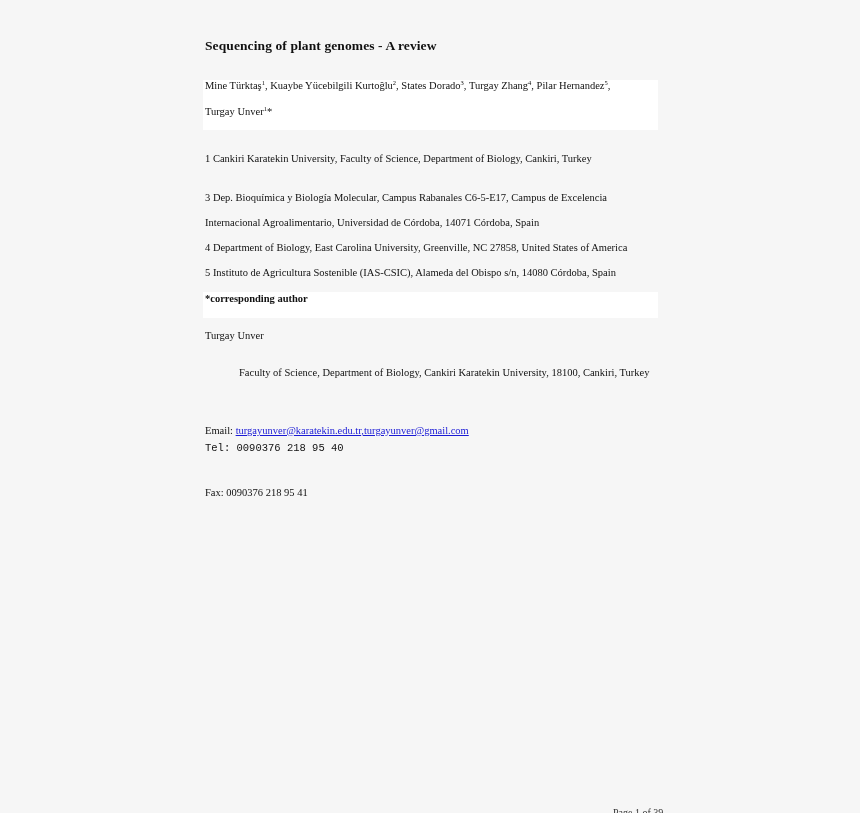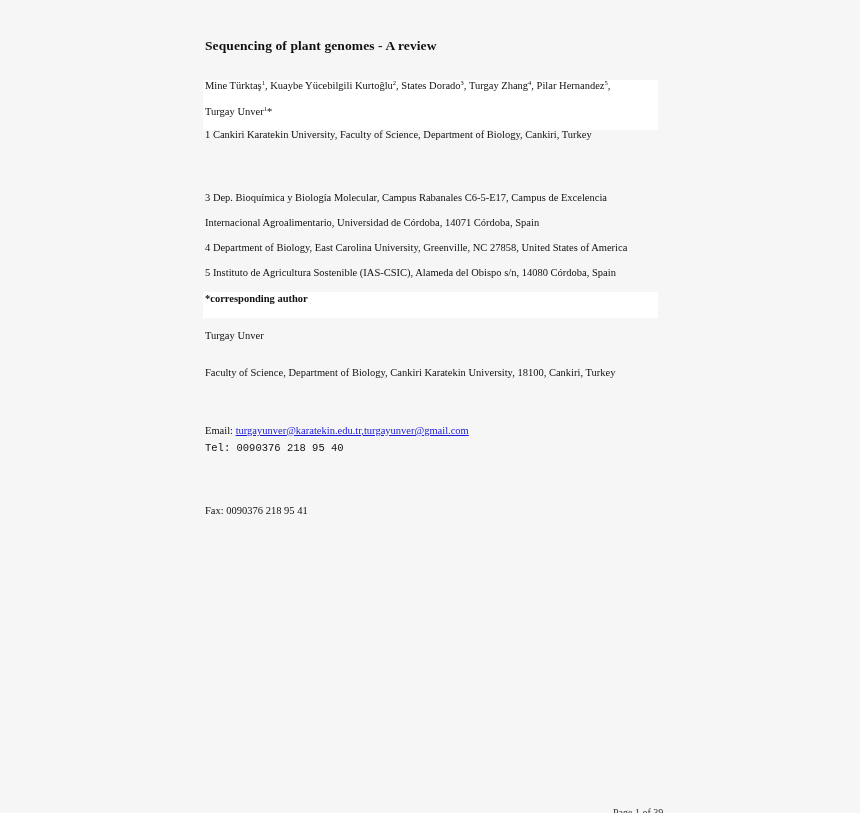--- a/index.html
+++ b/index.html
@@ -84,33 +84,33 @@
 
   <div class="white-box authors-box"></div>
 
   <div class="line" style="top:79px;">
     <span>Mine Türktaş</span><sup>1</sup><span>, </span><span>Kuaybe Yücebilgili Kurtoğlu</span><sup>2</sup><span>, </span><span>States Dorado</span><sup>3</sup><span>, </span><span>Turgay Zhang</span><sup>4</sup><span>, </span><span>Pilar Hernandez</span><sup>5</sup><span>,</span>
   </div>
   <div class="line" style="top:105px;">
     <span>Turgay Unver</span><sup>1</sup><span>*</span>
   </div>
 
-  <div class="line" style="top:128px;">1 Cankiri Karatekin University, Faculty of Science, Department of Biology, Cankiri, Turkey</div>
+  <div class="line" style="top:152px;">1 Cankiri Karatekin University, Faculty of Science, Department of Biology, Cankiri, Turkey</div>
   <div class="line" style="top:191px;">3 Dep. Bioquímica y Biología Molecular, Campus Rabanales C6-5-E17, Campus de Excelencia</div>
   <div class="line" style="top:216px;">Internacional Agroalimentario, Universidad de Córdoba, 14071 Córdoba, Spain</div>
   <div class="line" style="top:241px;">4 Department of Biology, East Carolina University, Greenville, NC 27858, United  States of America</div>
   <div class="line" style="top:266px;">5 Instituto de Agricultura Sostenible (IAS-CSIC), Alameda del Obispo s/n, 14080 Córdoba, Spain</div>
 
   <div class="white-box corr-box"></div>
   <div class="line bold" style="top:292px;">*corresponding author</div>
 
   <div class="line" style="top:329px;">Turgay Unver</div>
-  <div class="line" style="top:366px;">Faculty of Science, Department of Biology, Cankiri Karatekin University, 18100, Cankiri,  Turkey</div>
+  <div class="line" style="top:366px;margin-left:34px;">Faculty of Science, Department of Biology, Cankiri Karatekin University, 18100, Cankiri,  Turkey</div>
 
   <div class="line" style="top:404px;margin-top:20px;">
     <span>Email: </span><a class="email-link">turgayunver@karatekin.edu.tr,turgayunver@gmail.com</a>
   </div>
 
   <div class="line" style="top:441px;font-family:Liberation Mono, monospace;">Tel: 0090376  218 95  40</div>
-  <div class="line" style="top:504px;">Fax: 0090376  218 95  41</div>
+  <div class="line" style="top:486px;">Fax: 0090376  218 95  41</div>
 
   <div class="footer">–Page 1 of 39–</div>
 </div>
 
 </body></html>

